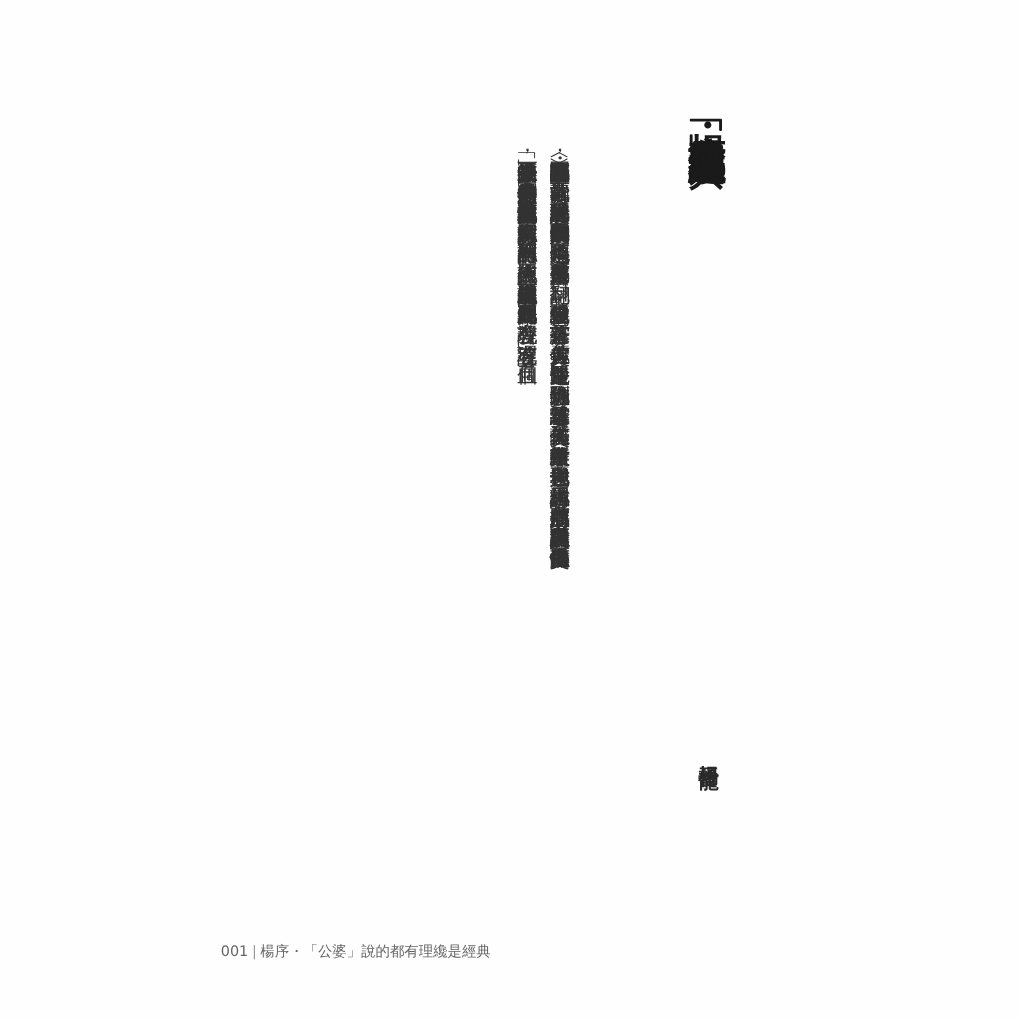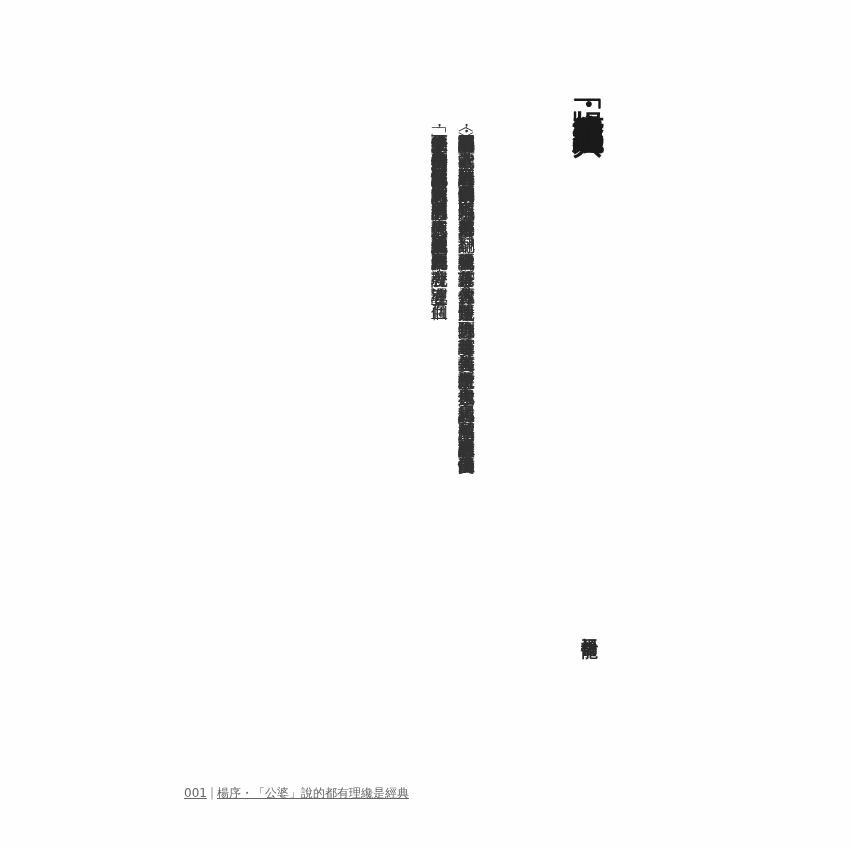--- a/index.html
+++ b/index.html
@@ -21,21 +21,20 @@
     position:absolute; left:184px; top:88px; width:296px; height:600px;
     writing-mode:vertical-rl; text-orientation:upright;
     font-family:"DejaVu Serif","Liberation Serif",serif; font-size:16.9px; line-height:27px;
     color:#333333;
   }
   .body-text p { margin:0; text-indent:2em; }
   .footer {
     position:absolute; left:184px; top:783px; height:20px;
     font-family:"DejaVu Sans","Liberation Sans",sans-serif; font-size:12px; line-height:20px; color:#666;
     white-space:nowrap;
-    text-decoration:underline;
   }
   .footer .sep { margin:0 3px; color:#999; }
 </style>
 </head>
 <body>
 
 <div class="page">
   <div class="title">楊序・「公婆」說的都有理纔是經典</div>
   <div class="author">楊晉龍</div>
   <div class="body-text">

